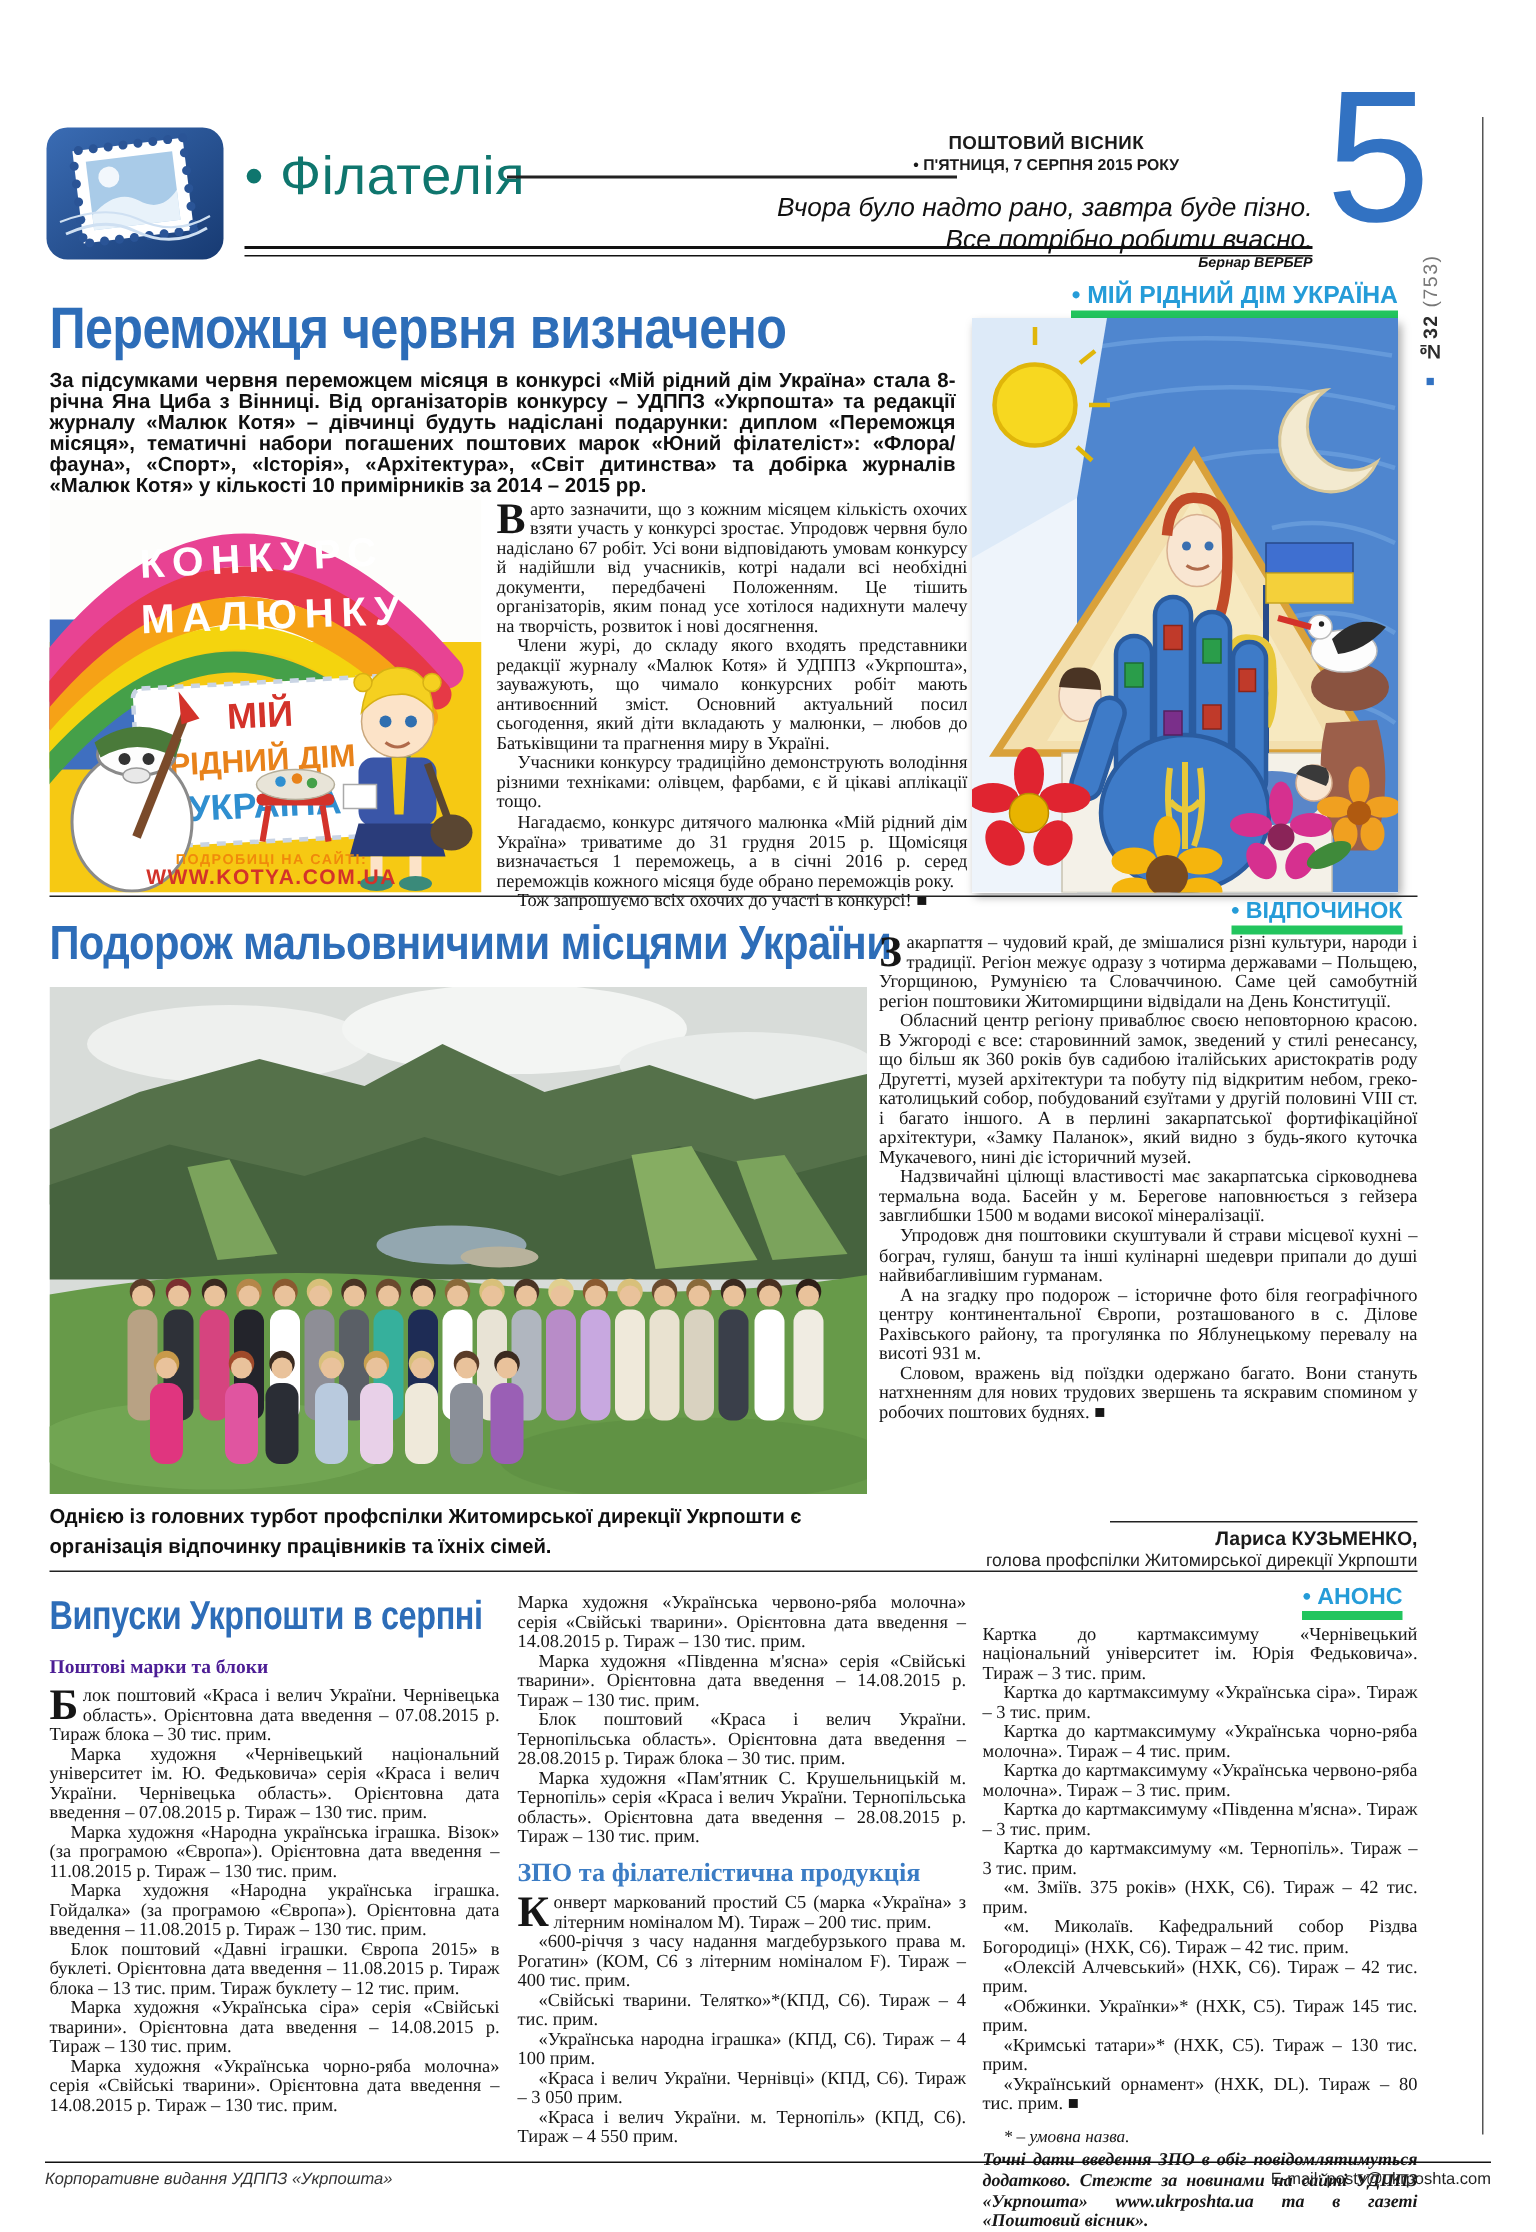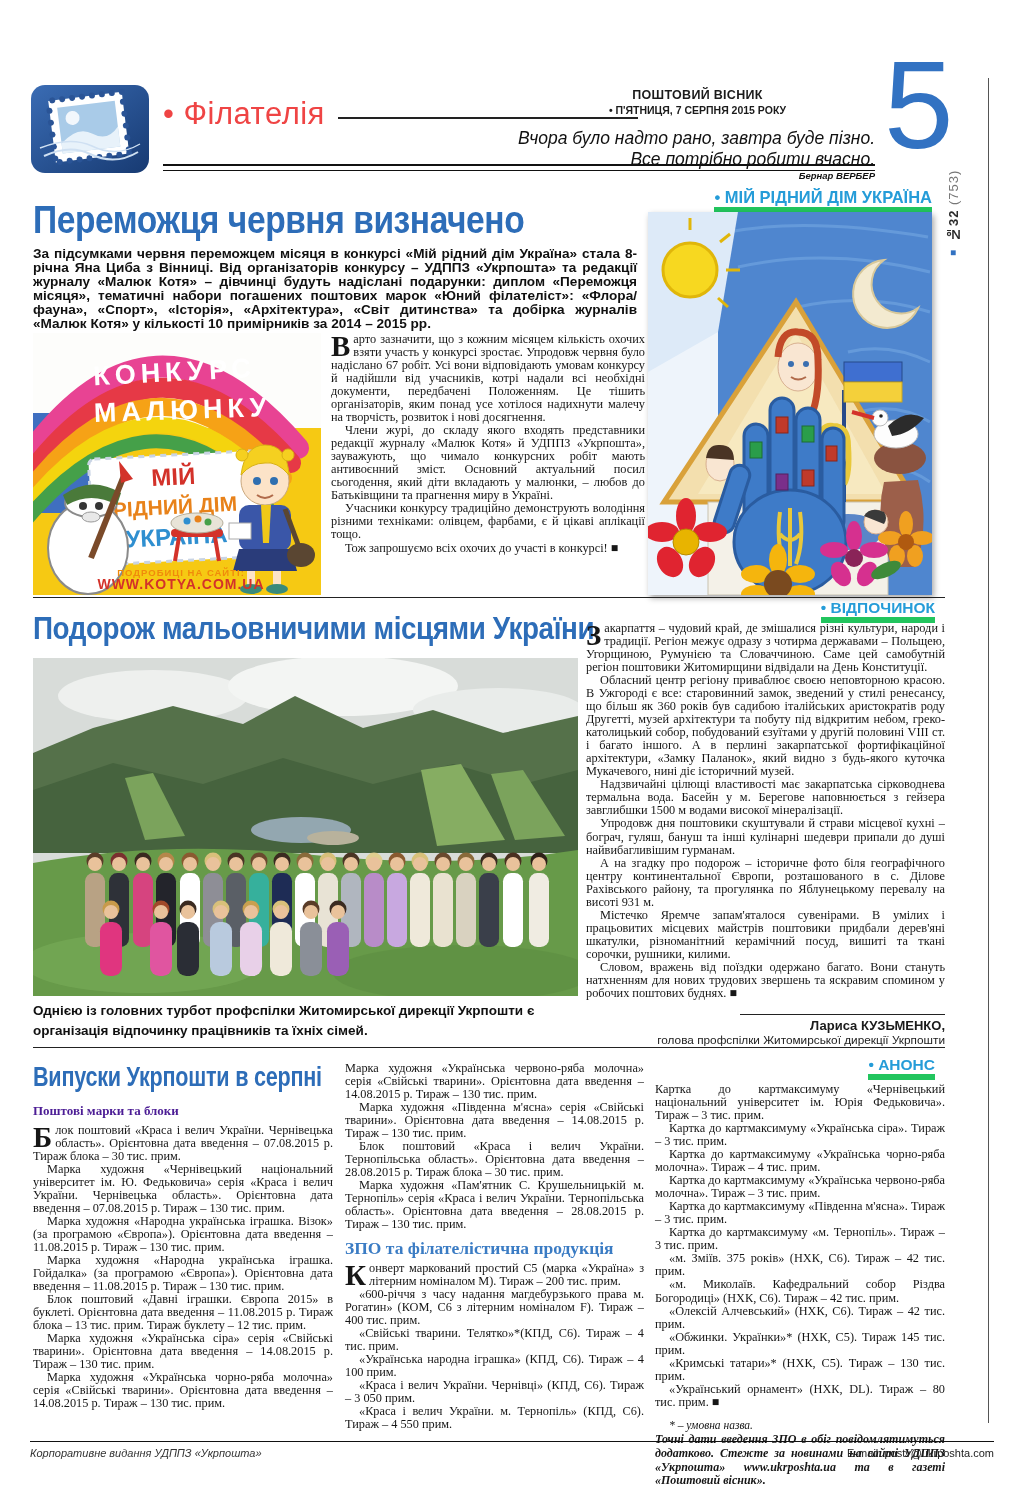--- a/index.html
+++ b/index.html
@@ -1,20 +1,20 @@
 <!DOCTYPE html>
 <html><head>
 <meta charset="utf-8">
 <style>
   html,body{margin:0;padding:0;background:#888;}
   #page{position:relative;width:1024px;height:1488px;background:#fff;overflow:hidden;
         font-family:"Liberation Sans",sans-serif;color:#1b1b1b;}
   .abs{position:absolute;}
   
-  #rubric-title{left:163px;top:96px;font-size:31px;color:#ef4444;letter-spacing:.5px;}
+  #rubric-title{left:163px;top:96px;font-size:36px;color:#0f766e;letter-spacing:.5px;}
   #title-rule{left:338px;top:117px;width:300px;border-top:2px solid #222;}
   #masthead{left:520px;top:88px;width:355px;text-align:center;line-height:1.25;}
   #masthead .mh1{font-weight:bold;font-size:12.5px;letter-spacing:.3px;}
   #masthead .mh2{font-weight:bold;font-size:10.5px;}
   #quote{left:420px;top:128px;width:455px;text-align:right;font-style:italic;font-size:17.5px;line-height:1.2;color:#111;}
   #quote .qa{font-size:9.5px;font-weight:bold;}
   #pagenum{left:884px;top:42px;font-size:125px;line-height:1;color:#3272c2;font-weight:400;}
   #issuebox{left:946px;top:84px;height:175px;writing-mode:vertical-rl;transform:rotate(180deg);
             font-size:13px;color:#2b2b2b;letter-spacing:1px;display:flex;align-items:center;}
   #issuebox .sq{color:#3272c2;font-size:10px;}
@@ -141,20 +141,21 @@
   <div class="abs" id="head-dblrule"></div>
 
   <div class="abs bluelab" id="lab1"><span>• МІЙ РІДНИЙ ДІМ УКРАЇНА</span></div>
   <div class="abs headline" id="hl1">Переможця червня визначено</div>
   <div class="abs" id="lead">За підсумками червня переможцем місяця  в конкурсі «Мій рідний дім Україна» стала 8-річна Яна Циба з Вінниці. Від організаторів конкурсу – УДППЗ «Укрпошта» та редакції журналу «Малюк Котя» – дівчинці будуть надіслані подарунки: диплом «Переможця місяця», тематичні набори погашених поштових марок «Юний філателіст»: «Флора/фауна», «Спорт», «Історія», «Архітектура», «Світ дитинства» та добірка журналів «Малюк Котя» у кількості 10 примірників за 2014 – 2015 рр.</div>
 
   <div class="abs serifcol" id="art1-text">
     <p class="first dc">Варто зазначити, що з кожним місяцем кількість охочих взяти участь у конкурсі зростає. Упродовж червня було надіслано 67 робіт. Усі вони відповідають умовам конкурсу й надійшли від учасників, котрі надали всі необхідні документи, передбачені Положенням. Це тішить організаторів, яким понад усе хотілося надихнути малечу на творчість, розвиток і нові досягнення.</p>
     <p>Члени журі, до складу якого входять представники редакції журналу «Малюк Котя» й УДППЗ «Укрпошта», зауважують, що чимало конкурсних робіт мають антивоєнний зміст. Основний актуальний посил сьогодення, який діти вкладають у малюнки, – любов до Батьківщини та прагнення миру в Україні.</p>
     <p>Учасники конкурсу традиційно демонструють володіння різними техніками: олівцем, фарбами, є й цікаві аплікації тощо.</p>
+    <p>Нагадаємо, конкурс дитячого малюнка «Мій рідний дім Україна» триватиме до 31 грудня 2015 р. Щомісяця визначається 1 переможець, а в січні 2016 р. серед переможців кожного місяця буде обрано переможців року.</p>
     <p>Тож запрошуємо всіх охочих до участі в конкурсі! ■</p>
   </div>
 
   <div class="abs" id="poster-wrap">
     <svg width="288" height="262" viewBox="0 0 288 262">
       <rect width="288" height="262" fill="#fdfdfb"></rect>
       <rect x="0" y="95" width="288" height="167" fill="#f6c913"></rect>
       <rect x="0" y="80" width="70" height="100" fill="#3f6fc0"></rect>
       <g fill="none" stroke-linecap="round">
         <path d="M-10,130 Q120,-55 265,115" stroke="#e84393" stroke-width="22"></path>
@@ -352,21 +353,20 @@
 
   <div class="abs bluelab" id="lab2"><span>• ВІДПОЧИНОК</span></div>
   <div class="abs headline" id="hl2">Подорож мальовничими місцями України</div>
 
   <div class="abs serifcol" id="art2-text">
     <p class="first dc">Закарпаття – чудовий край, де змішалися різні культури, народи і традиції. Регіон межує одразу з чотирма державами – Польщею, Угорщиною, Румунією та Словаччиною. Саме цей самобутній регіон поштовики Житомирщини відвідали на День Конституції.</p>
     <p>Обласний центр регіону приваблює своєю неповторною красою. В Ужгороді є все: старовинний замок, зведений у стилі ренесансу, що більш як 360 років був садибою італійських аристократів роду Другетті, музей архітектури та побуту під відкритим небом, греко-католицький собор, побудований єзуїтами у другій половині VIII ст. і багато іншого. А в перлині закарпатської фортифікаційної архітектури, «Замку Паланок», який видно з будь-якого куточка Мукачевого, нині діє історичний музей.</p>
     <p>Надзвичайні цілющі властивості має закарпатська сірководнева термальна вода. Басейн у м. Берегове наповнюється з гейзера завглибшки 1500  м водами високої мінералізації.</p>
     <p>Упродовж дня поштовики скуштували й страви місцевої кухні – бограч, гуляш, бануш та інші кулінарні шедеври припали до душі найвибагливішим гурманам.</p>
     <p>А на згадку про подорож – історичне фото біля географічного центру континентальної Європи, розташованого в с. Ділове Рахівського району, та прогулянка по Яблунецькому перевалу на висоті 931  м.</p>
-    <p>Містечко Яремче запам'яталося сувенірами. В умілих і працьовитих місцевих майстрів поштовики придбали дерев'яні шкатулки, різноманітний керамічний посуд, вишиті та ткані сорочки, рушники, килими.</p>
     <p>Словом, вражень від поїздки одержано багато. Вони стануть натхненням для нових трудових звершень та яскравим спомином у робочих поштових буднях. ■</p>
   </div>
 
   <div class="abs" id="byline2">
     <div class="brule"></div>
     <div class="bn">Лариса КУЗЬМЕНКО,</div>
     <div class="br">голова профспілки Житомирської дирекції Укрпошти</div>
   </div>
 
   <div class="abs" id="photo-wrap">

